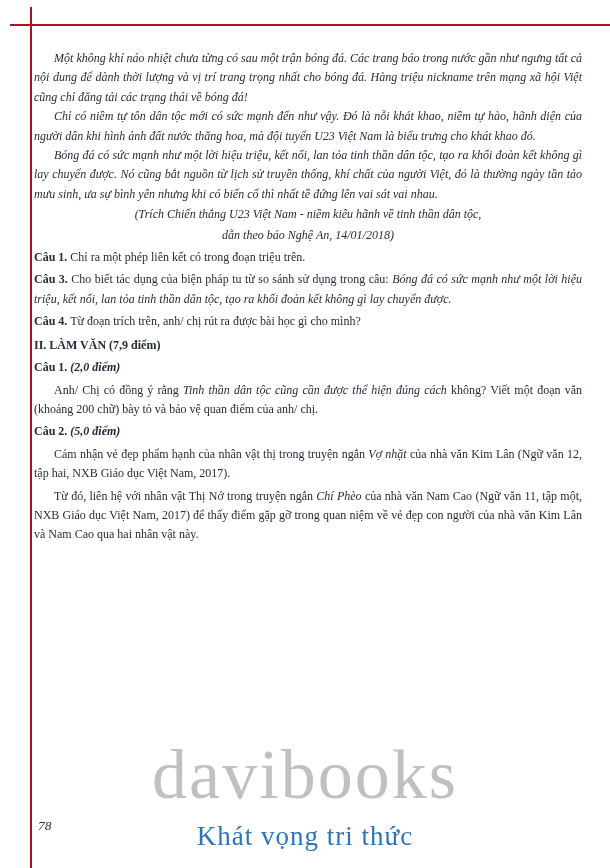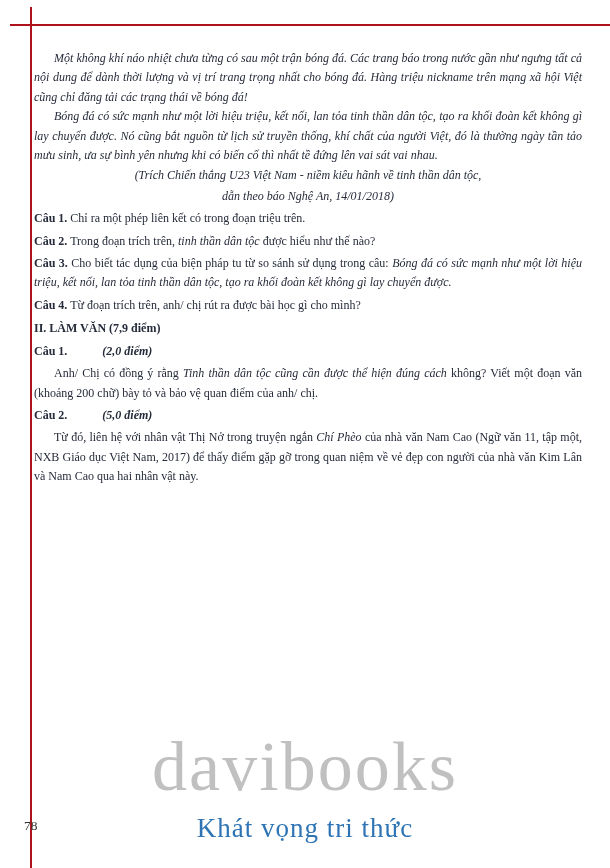--- a/index.html
+++ b/index.html
@@ -30,74 +30,75 @@
     text-indent: 20px;
   }
   .attribution {
     font-style: italic;
     text-align: center;
     margin-top: 1px !important;
   }
   .q { margin-top: 3px !important; }
   .q b { font-weight: bold; }
   .section-heading { font-weight: bold; margin-top: 4px !important; }
-  .points { font-weight: bold; font-style: italic; margin-left: 32px; }
+  .points { font-weight: bold; font-style: italic; }
   .body-indent { text-indent: 20px; margin-top: 3px !important; }
   .footer {
-    position: absolute; left: 0; right: 0; bottom: 24px;
+    position: absolute; left: 0; right: 0; bottom: 16px;
     text-align: center;
   }
   .watermark {
     font-size: 70px; line-height: 66px;
     color: #b6b6b6; opacity: 0.85;
     letter-spacing: 2px;
     font-weight: normal;
   }
   .tagline {
     font-size: 27px; line-height: 32px;
     color: #2e74b5;
     letter-spacing: 1px;
     margin-top: 12px;
   }
   .page-number {
-    position: absolute; left: 24px; bottom: 34px;
-    font-size: 13.5px; color: #333;
+    position: absolute; left: 38px; bottom: 34px;
+    font-size: 13.5px; color: #333; font-style: italic;
   }
 </style>
 </head>
 <body>
 
 <div class="rule-v"></div>
 <div class="rule-h"></div>
 
 <div class="content">
   <div class="excerpt">
     <p>Một không khí náo nhiệt chưa từng có sau một trận bóng đá. Các trang báo trong nước gần như ngưng tất cả nội dung để dành thời lượng và vị trí trang trọng nhất cho bóng đá. Hàng triệu nickname trên mạng xã hội Việt cũng chỉ đăng tải các trạng thái về bóng đá!</p>
+    <p>Chỉ có niềm tự tôn dân tộc mới có sức mạnh đến như vậy. Đó là nỗi khát khao, niềm tự hào, hãnh diện của người dân khi hình ảnh đất nước thăng hoa, mà đội tuyển U23 Việt Nam là biểu trưng cho khát khao đó.</p>
     <p>Bóng đá có sức mạnh như một lời hiệu triệu, kết nối, lan tỏa tinh thần dân tộc, tạo ra khối đoàn kết không gì lay chuyển được. Nó cũng bắt nguồn từ lịch sử truyền thống, khí chất của người Việt, đó là thường ngày tần tảo mưu sinh, ưa sự bình yên nhưng khi có biến cố thì nhất tề đứng lên vai sát vai nhau.</p>
   </div>
 
   <p class="attribution">(Trích Chiến thắng U23 Việt Nam - niềm kiêu hãnh về tinh thần dân tộc,</p>
   <p class="attribution">dẫn theo báo Nghệ An, 14/01/2018)</p>
 
   <p class="q"><b>Câu 1.</b><span> Chỉ ra một phép liên kết có trong đoạn triệu trên.</span></p>
 
-  <p class="q"><b>Câu 2.</b><span> Trong đoạn trích trên, </span><i>tinh thần dân tộc</i><span> được hiểu như thế nào?</span></p>
 
   <p class="q"><b>Câu 3.</b><span> Cho biết tác dụng của biện pháp tu từ so sánh sử dụng trong câu: </span><i>Bóng đá có sức mạnh như một lời hiệu triệu, kết nối, lan tỏa tinh thần dân tộc, tạo ra khối đoàn kết không gì lay chuyển được.</i></p>
 
   <p class="q"><b>Câu 4.</b><span> Từ đoạn trích trên, anh/ chị rút ra được bài học gì cho mình?</span></p>
 
   <p class="section-heading">II. LÀM VĂN (7,9 điểm)</p>
 
   <p class="q"><b>Câu 1.</b><span class="points"> (2,0 điểm)</span></p>
 
   <p class="body-indent"><span>Anh/ Chị có đồng ý rằng </span><i>Tinh thần dân tộc cũng cần được thể hiện đúng cách</i><span> không? Viết một đoạn văn (khoảng 200 chữ) bày tỏ và bảo vệ quan điểm của anh/ chị.</span></p>
 
   <p class="q"><b>Câu 2.</b><span class="points"> (5,0 điểm)</span></p>
 
+  <p class="body-indent"><span>Cảm nhận vẻ đẹp phẩm hạnh của nhân vật thị trong truyện ngắn </span><i>Vợ nhặt</i><span> của nhà văn Kim Lân (Ngữ văn 12, tập hai, NXB Giáo dục Việt Nam, 2017).</span></p>
 
   <p class="body-indent"><span>Từ đó, liên hệ với nhân vật Thị Nở trong truyện ngắn </span><i>Chí Phèo</i><span> của nhà văn Nam Cao (Ngữ văn 11, tập một, NXB Giáo dục Việt Nam, 2017) để thấy điểm gặp gỡ trong quan niệm về vẻ đẹp con người của nhà văn Kim Lân và Nam Cao qua hai nhân vật này.</span></p>
 </div>
 
 <div class="footer">
   <div class="watermark">davibooks</div>
   <div class="tagline">Khát vọng tri thức</div>
 </div>
 
 <div class="page-number">78</div>

